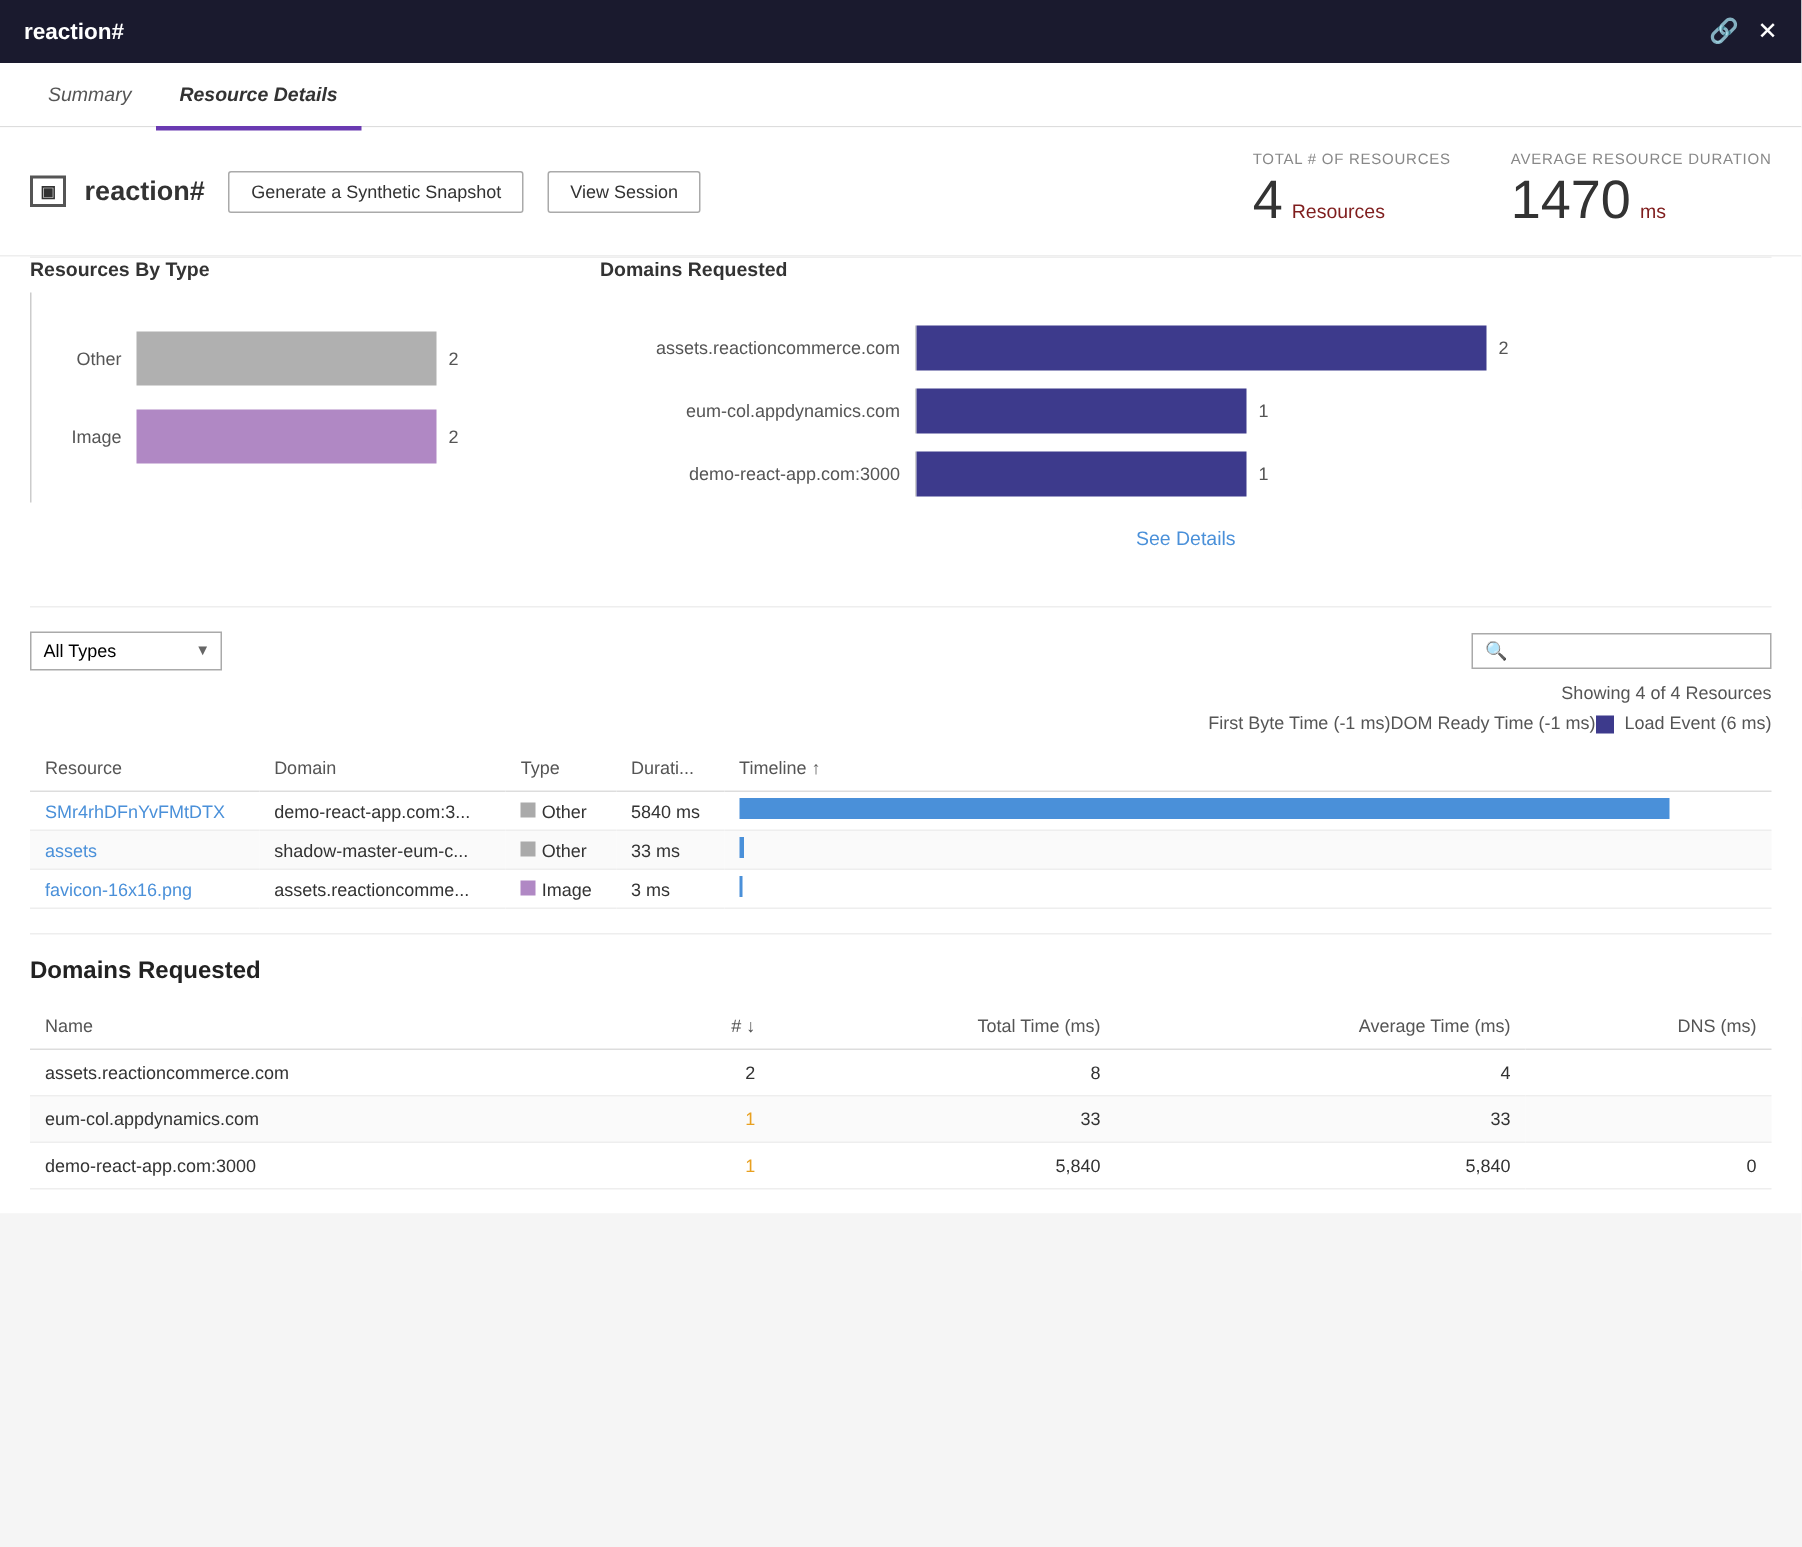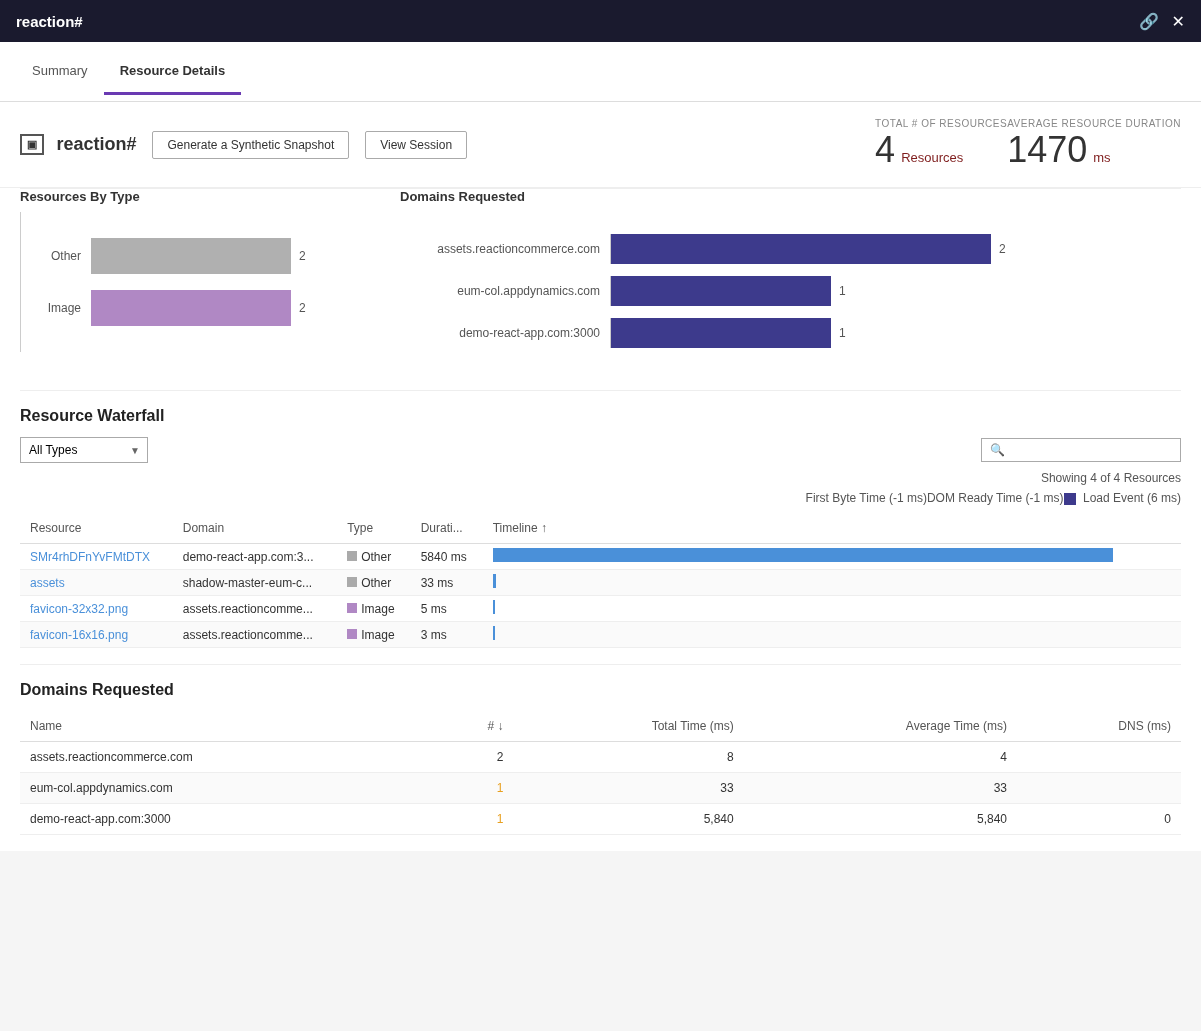--- a/index.html
+++ b/index.html
@@ -19,21 +19,22 @@
     .title-bar-right { display: flex; align-items: center; gap: 12px; }
     .title-bar-right span { cursor: pointer; font-size: 16px; }
 
     
     .tab-bar {
       background: #fff;
       border-bottom: 1px solid #ddd;
       display: flex;
       align-items: center;
       padding: 0 16px;
-      height: 60px;
+      height: 43px;
+      font-style: italic;
     }
     .tab {
       padding: 14px 16px;
       cursor: pointer;
       font-size: 13px;
       color: #555;
       border-bottom: 3px solid transparent;
       margin-bottom: -1px;
     }
     .tab.active {
@@ -62,21 +63,21 @@
     .page-title { display: flex; align-items: center; gap: 8px; font-size: 18px; font-weight: bold; }
     .btn {
       border: 1px solid #aaa;
       background: #fff;
       padding: 6px 14px;
       cursor: pointer;
       font-size: 12px;
       border-radius: 2px;
       color: #333;
     }
-    .page-header-stats { display: flex; }
+    .page-header-stats { display: flex; gap: 40px; }
     .stat-block { text-align: left; }
     .stat-label { font-size: 10px; color: #888; text-transform: uppercase; letter-spacing: 0.5px; }
     .stat-value { display: flex; align-items: baseline; gap: 6px; }
     .stat-num { font-size: 36px; font-weight: 300; color: #333; }
     .stat-unit { font-size: 13px; color: #7f1d1d; }
 
     
     .section { padding: 16px 20px; }
     .section-title { font-size: 16px; font-weight: bold; margin-bottom: 12px; color: #222; }
     .section-subtitle { font-size: 13px; font-weight: bold; margin-bottom: 8px; color: #333; }
@@ -236,28 +237,28 @@
             <span class="domain-bar-value">1</span>
           </div>
         </div>
         <div class="domain-row">
           <div class="domain-label">demo-react-app.com:3000</div>
           <div class="domain-bar-container">
             <div class="domain-bar" style="width: 220px; background: #3d3a8c;"></div>
             <span class="domain-bar-value">1</span>
           </div>
         </div>
+        <a class="see-details">See Details</a>
       </div>
     </div>
   </div>
 
   <hr class="divider">
 
   <div class="waterfall-section">
-    <div class="section-title">Resource Waterfall</div>
     <div class="waterfall-controls">
       <div class="filter-select-wrapper">
         <select class="filter-select">
           <option>All Types</option>
           <option>Image</option>
           <option>Other</option>
           <option>Script</option>
           <option>CSS</option>
         </select>
       </div>
@@ -290,27 +291,20 @@
     <td><span class="type-dot-other" style="display:inline-block;width:10px;height:10px;background:#aaa;margin-right:4px;"></span>Other</td>
     <td>5840 ms</td>
     <td><div style="height:14px;background:#4a90d9;width:620px;display:inline-block;"></div></td>
   </tr>
           <tr>
     <td><span class="link-text">assets</span></td>
     <td>shadow-master-eum-c...</td>
     <td><span class="type-dot-other" style="display:inline-block;width:10px;height:10px;background:#aaa;margin-right:4px;"></span>Other</td>
     <td>33 ms</td>
     <td><div style="height:14px;background:#4a90d9;width:3px;display:inline-block;"></div></td>
-  </tr>
-          <tr>
-    <td><span class="link-text">favicon-32x32.png</span></td>
-    <td>assets.reactioncomme...</td>
-    <td><span class="type-dot-image" style="display:inline-block;width:10px;height:10px;background:#b088c4;margin-right:4px;"></span>Image</td>
-    <td>5 ms</td>
-    <td><div style="height:14px;background:#4a90d9;width:2px;display:inline-block;"></div></td>
   </tr>
           <tr>
     <td><span class="link-text">favicon-16x16.png</span></td>
     <td>assets.reactioncomme...</td>
     <td><span class="type-dot-image" style="display:inline-block;width:10px;height:10px;background:#b088c4;margin-right:4px;"></span>Image</td>
     <td>3 ms</td>
     <td><div style="height:14px;background:#4a90d9;width:2px;display:inline-block;"></div></td>
   </tr>
         </tbody>
     </table>

